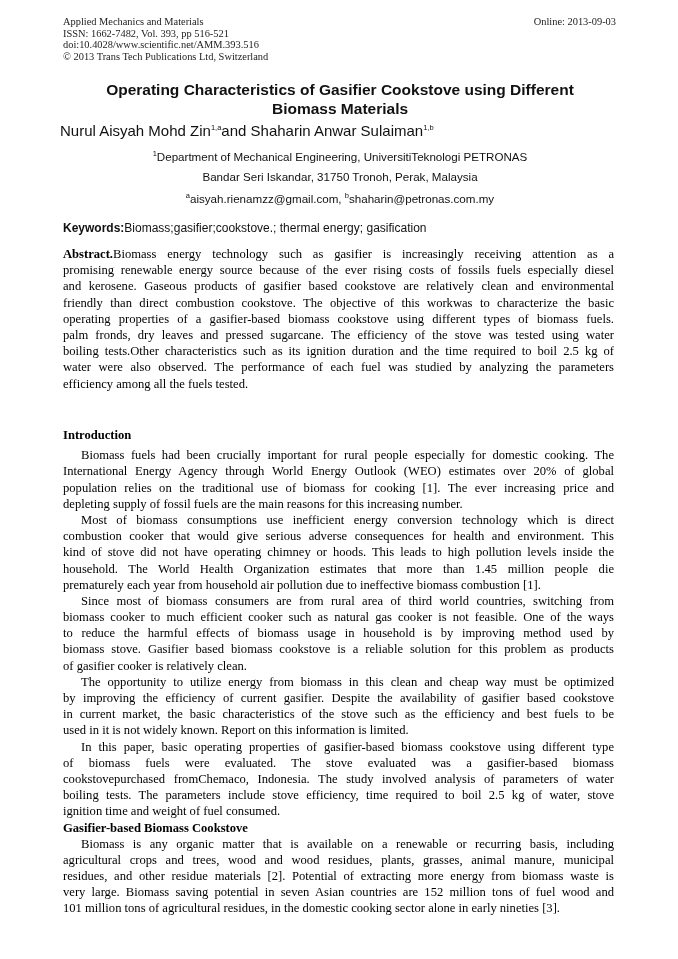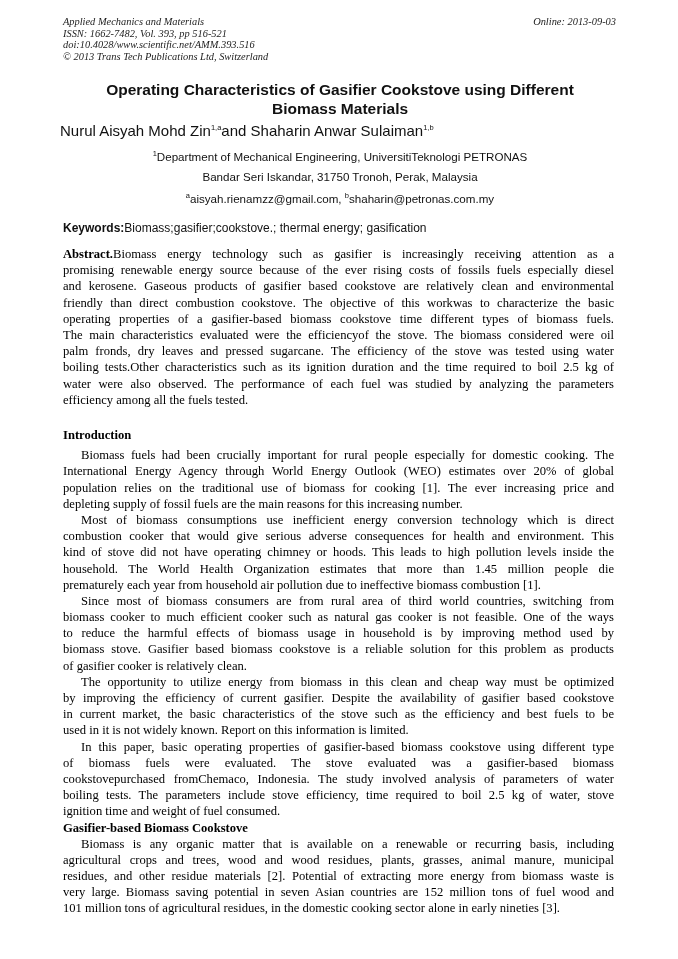--- a/index.html
+++ b/index.html
@@ -1,18 +1,18 @@
 <!DOCTYPE html>
 <html><head>
 <meta charset="utf-8">
 <style>
   html, body { margin: 0; padding: 0; background: #ffffff; }
   body { width: 678px; height: 959px; position: relative; overflow: hidden; color: #111; }
   .page { position: absolute; left: 0; top: 0; width: 678px; height: 959px; }
-  .hdr { position: absolute; font-family: "Liberation Serif", serif; font-style: italic; font-size: 10.4px; line-height: 11.5px; color: #222; }
+  .hdr { position: absolute; font-family: "Liberation Serif", serif; font-size: 10.4px; line-height: 11.5px; color: #222; }
   .hdr-left { left: 63px; top: 16px; }
   .hdr-right { right: 62px; top: 16px; }
   .title { position: absolute; left: 60px; width: 560px; top: 80px; text-align: center; font-family: "Liberation Sans", sans-serif; font-weight: bold; font-size: 15.5px; line-height: 19px; }
   .authors { position: absolute; left: 60px; width: 560px; top: 122px; text-align: left; font-family: "Liberation Sans", sans-serif; font-size: 15px; line-height: 18px; }
   .affil { position: absolute; left: 60px; width: 560px; text-align: center; font-family: Liberation Sans, sans-serif; font-size: 11.6px; line-height: 14px; }
   sup { font-size: 7.5px; line-height: 0; vertical-align: super; }
   .kw { position: absolute; left: 63px; top: 221px; font-family: "Liberation Sans", sans-serif; font-size: 12px; line-height: 14px; }
   .kw b { font-weight: bold; }
   .body { position: absolute; left: 63px; width: 551px; font-family: "Liberation Serif", serif; font-size: 12.6px; color: #000000; }
   .ln { display: block; height: 16.2px; line-height: 16.2px; white-space: nowrap; text-align: justify; text-align-last: justify; }
@@ -52,22 +52,21 @@
 
   <div class="kw">
     <b>Keywords:</b><span>Biomass;gasifier;cookstove.; thermal energy; gasification</span>
   </div>
 
   <div class="body" style="top:246px;">
     <span class="ln"><b>Abstract.</b><span>Biomass energy technology such as gasifier is increasingly receiving attention as a</span></span>
     <span class="ln">promising renewable energy source because of the ever rising costs of fossils fuels especially diesel</span>
     <span class="ln">and kerosene. Gaseous products of gasifier based cookstove are relatively clean and environmental</span>
     <span class="ln">friendly than direct combustion cookstove. The objective of this workwas to characterize the basic</span>
-    <span class="ln">operating properties of a gasifier-based biomass cookstove time different types of biomass fuels.</span>
-    <span class="ln">The main characteristics evaluated were the efficiencyof the stove. The biomass considered were oil</span>
+    <span class="ln">operating properties of a gasifier-based biomass cookstove using different types of biomass fuels.</span>
     <span class="ln">palm fronds, dry leaves and pressed sugarcane. The efficiency of the stove was tested using water</span>
     <span class="ln">boiling tests.Other characteristics such as its ignition duration and the time required to boil 2.5 kg of</span>
     <span class="ln">water were also observed. The performance of each fuel was studied by analyzing the parameters</span>
     <span class="ln last">efficiency among all the fuels tested.</span>
   </div>
 
   <div class="body" style="top:427px;">
     <span class="ln head">Introduction</span>
     <div style="height:4px;"></div>
 

